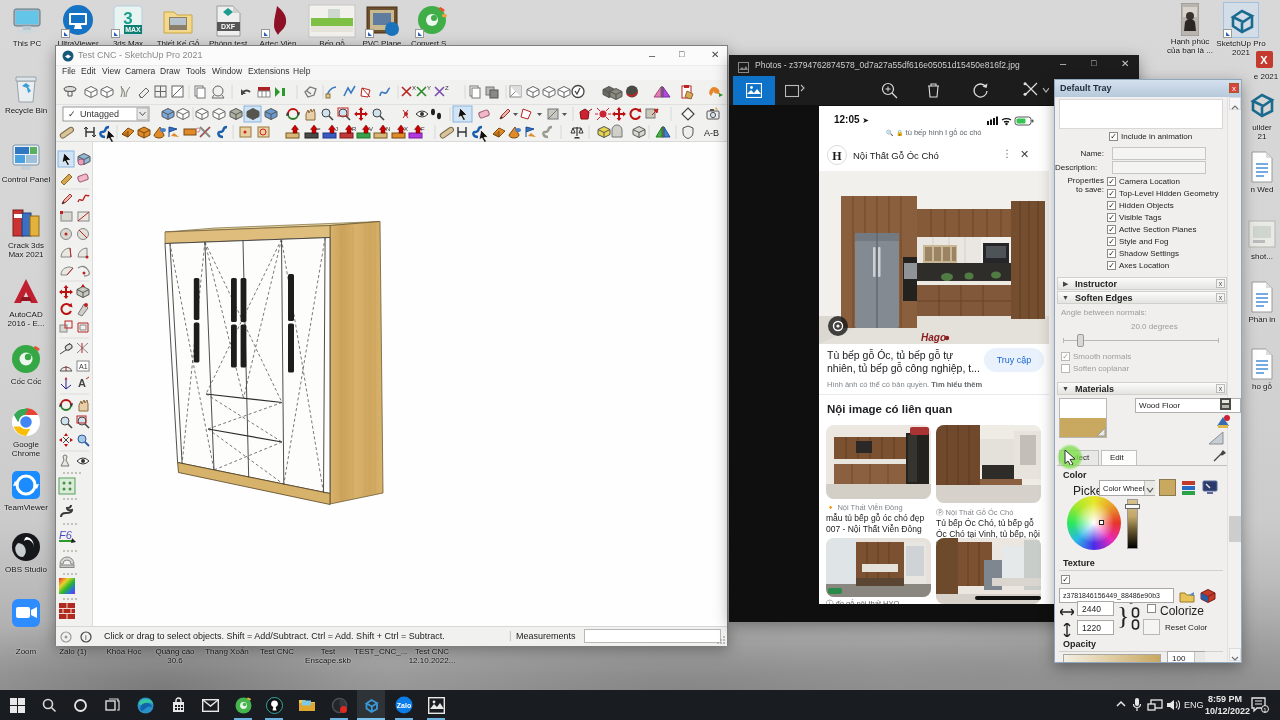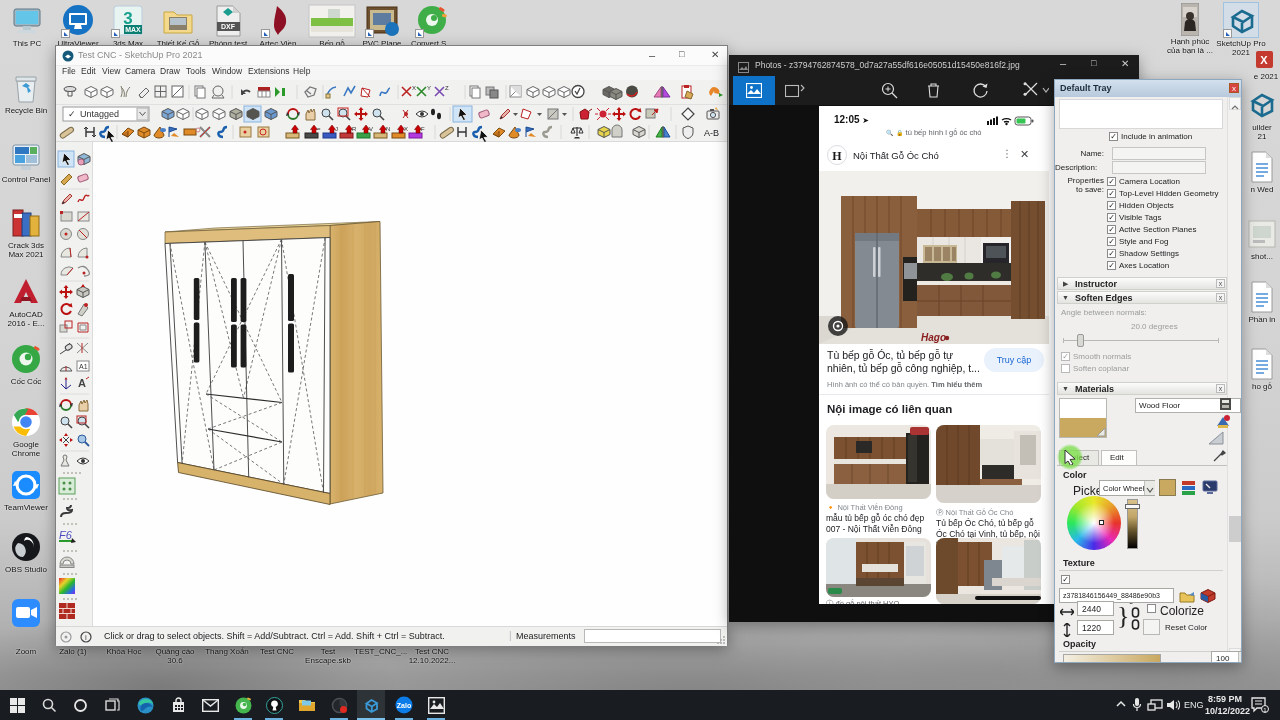--- a/index.html
+++ b/index.html
@@ -1259,21 +1259,21 @@
       <rect x="1.5" y="1" width="6" height="9" rx="3" fill="none" stroke="#222" stroke-width="1.6"></rect>
       <rect x="1.5" y="13" width="6" height="9" rx="3" fill="none" stroke="#222" stroke-width="1.6"></rect>
     </svg>
   <div class="cb" style="left:92px;top:524px;"></div>
     <span class="abs" style="left:105px;top:524px;font-size:12px;color:#222;">Colorize</span>
   <div class="abs" style="left:88px;top:539px;width:17px;height:16px;background:#f4f4f2;border:1px solid #b8b8b4;"></div>
   <span class="abs" style="left:110px;top:543px;font-size:8px;color:#222;">Reset Color</span>
   <span class="abs" style="left:8px;top:559px;font-size:9px;font-weight:bold;color:#222;">Opacity</span>
   <div class="abs" style="left:4px;top:571px;width:164px;height:1px;background:#d0d0cc;"></div>
   <div class="abs" style="left:8px;top:574px;width:98px;height:9px;border:1px solid #a8a8a4;background:linear-gradient(90deg,#f4efe2,#c9a860);"></div>
-  <div class="abs" style="left:112px;top:571px;width:38px;height:14px;background:#fff;border:1px solid #a8a8a4;margin-left:44px;">
+  <div class="abs" style="left:112px;top:571px;width:38px;height:14px;background:#fff;border:1px solid #a8a8a4;">
     <span class="abs" style="left:4px;top:2px;font-size:8px;color:#222;">100</span>
     <div class="abs" style="left:26px;top:0;width:11px;height:6px;background:#e8e8e4;border-left:1px solid #c0c0bc;"><svg width="7" height="5" style="margin-left:2px;">
           <path d="M1 4l2.5-3L6 4" fill="none" stroke="#555"></path>
         </svg></div>
     <div class="abs" style="left:26px;top:6px;width:11px;height:6px;background:#e8e8e4;border-left:1px solid #c0c0bc;"></div>
   </div>
 
   <div class="abs" style="left:2px;top:364px;width:26px;height:26px;border-radius:50%;background:radial-gradient(circle,rgba(140,230,90,.95) 0%,rgba(120,220,70,.75) 55%,rgba(120,220,70,0) 72%);"></div>
   <svg class="abs" style="left:9px;top:369px;" width="13" height="16">
       <path d="M1 1l10 9-5 .5 3 4.5-2.5 1.5L4 12l-3 2.5z" fill="#fff" stroke="#333" stroke-width="1"></path>

